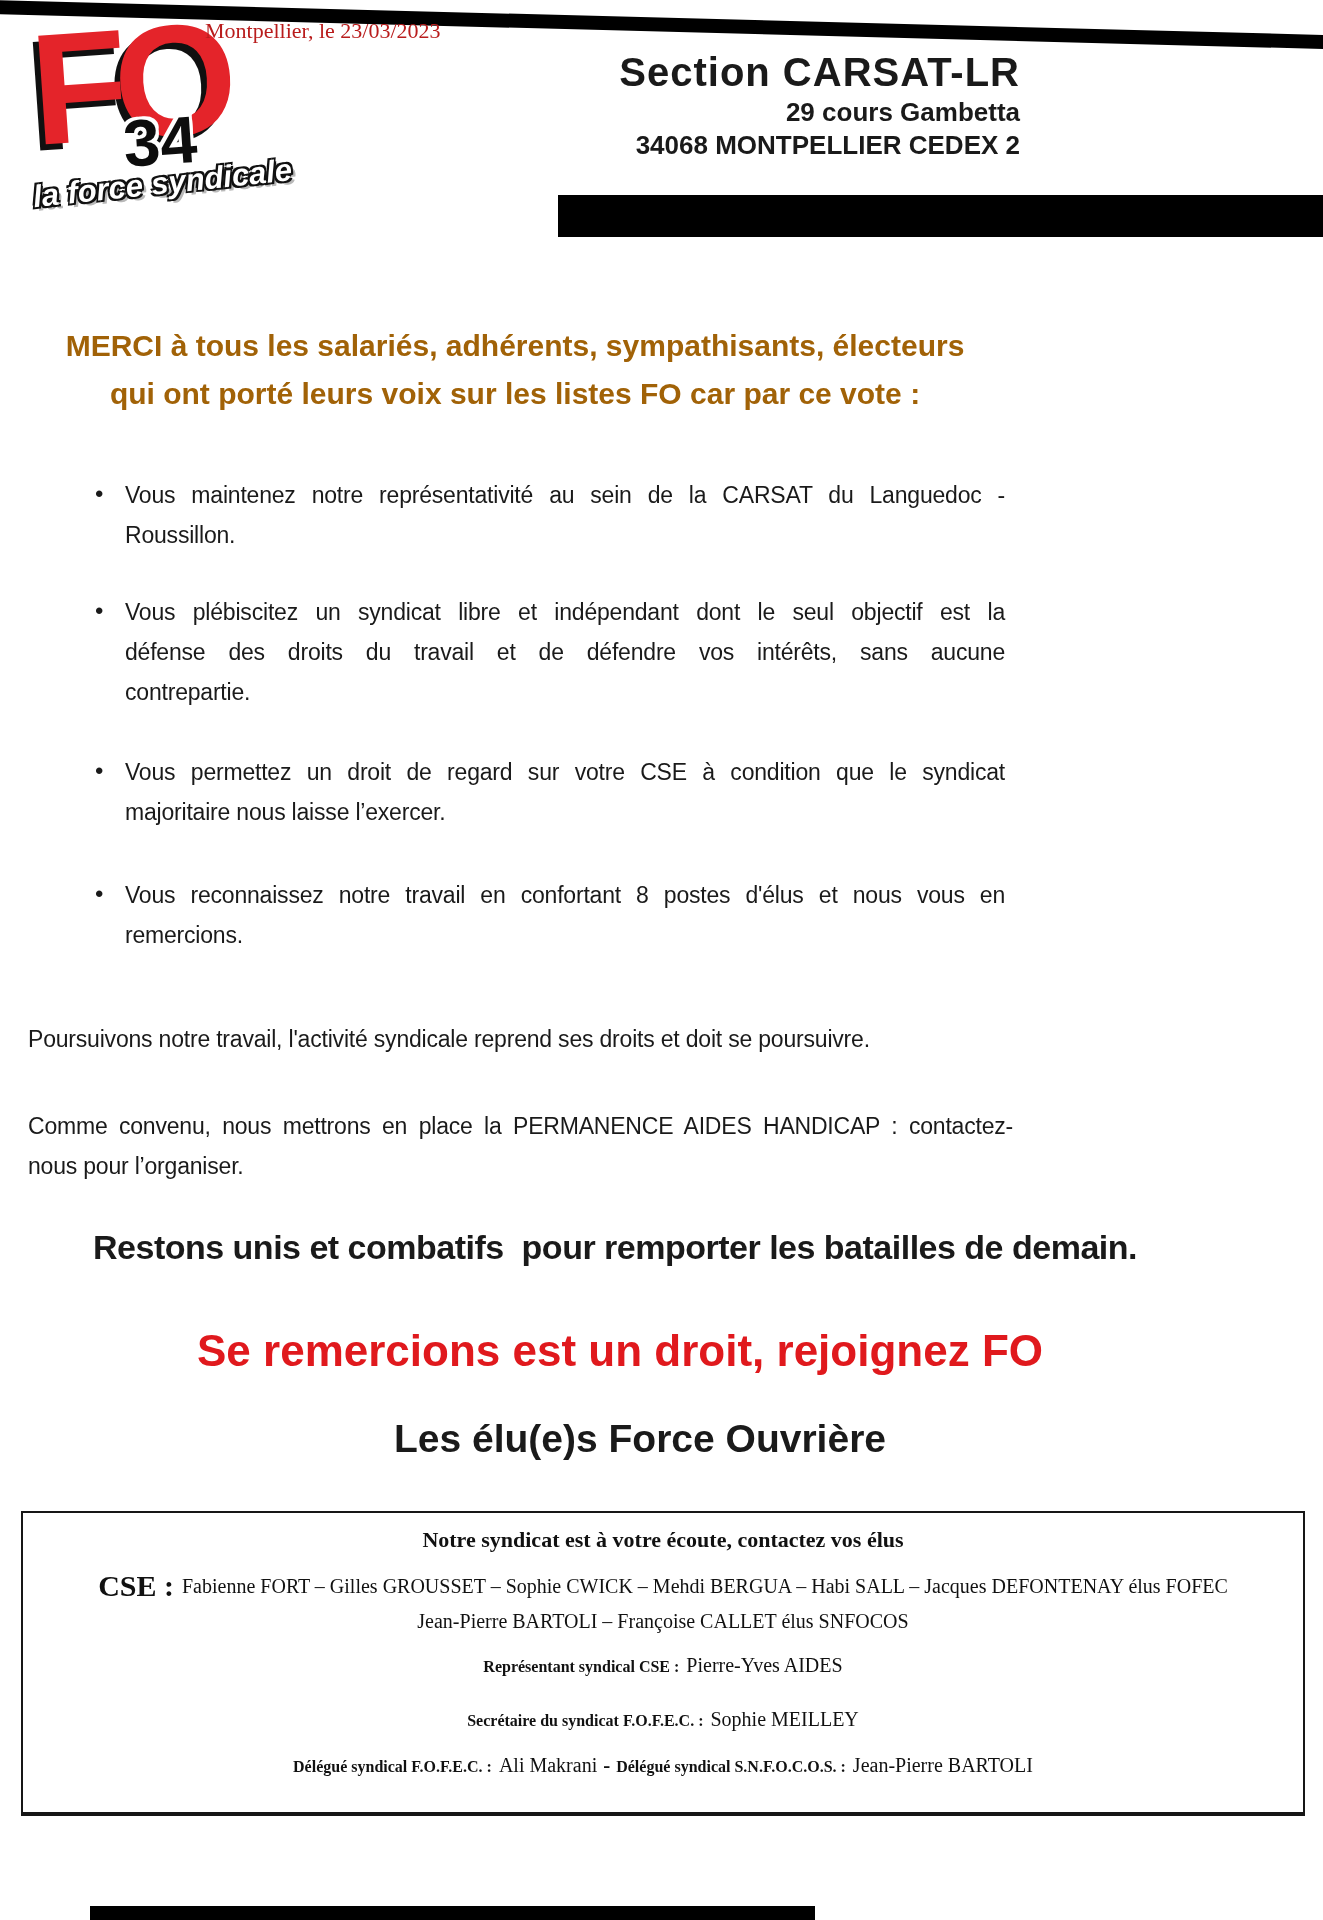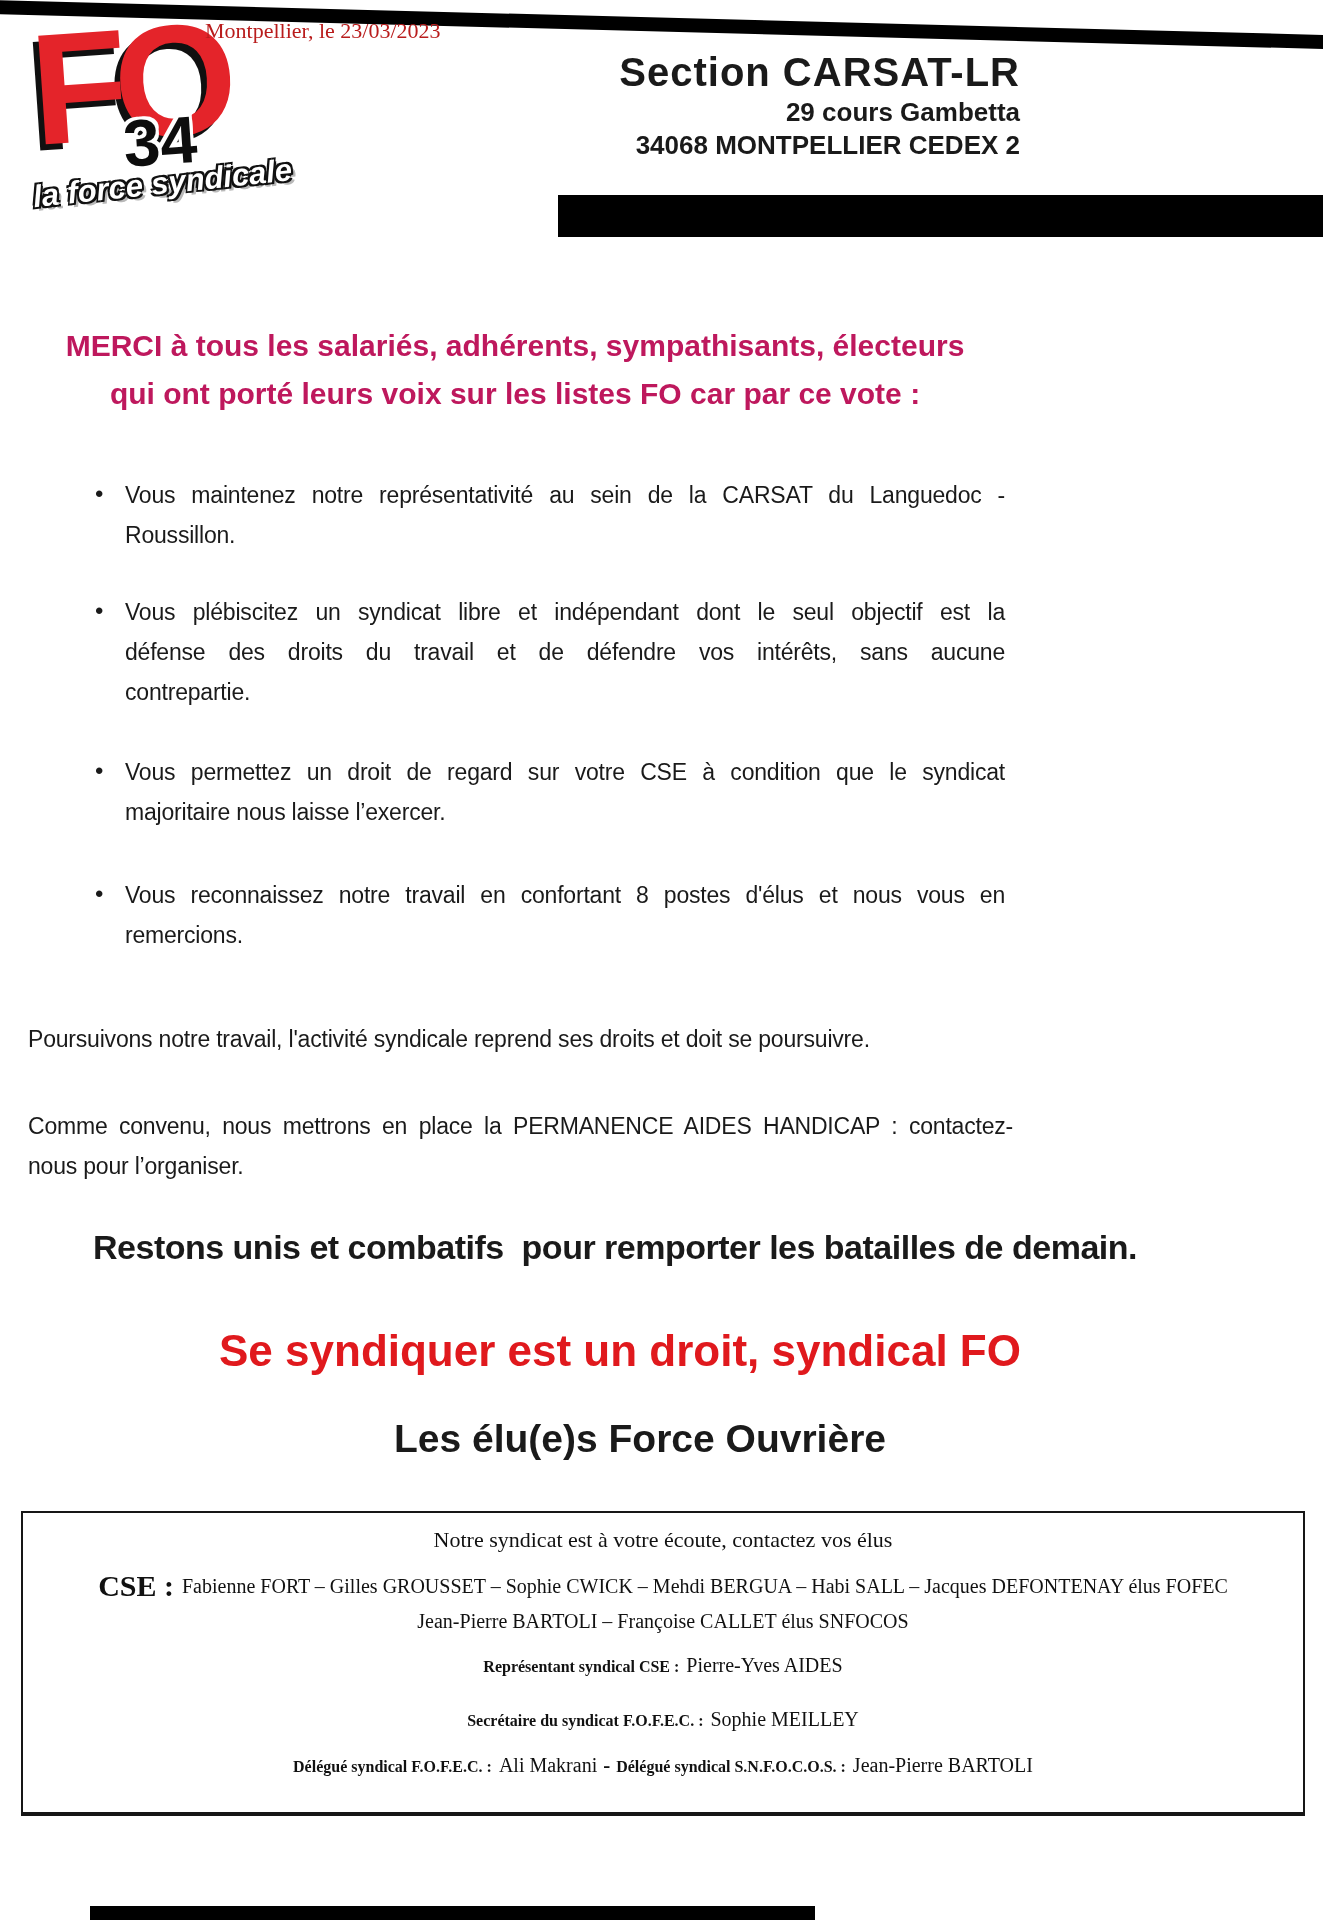--- a/index.html
+++ b/index.html
@@ -32,21 +32,21 @@
   }
   
   .date-line{
     position:absolute;left:205px;top:18px;font-family:"Liberation Serif",serif;
     font-size:22px;color:#b91c1c;white-space:nowrap;
   }
   .header-right{position:absolute;right:303px;top:48px;text-align:right;white-space:nowrap;}
   .header-org{font-size:40px;font-weight:700;letter-spacing:1px;line-height:48px;}
   .header-addr{font-size:26px;font-weight:700;line-height:33px;}
   
-  .red-heading{position:absolute;left:0;top:322px;width:1030px;text-align:center;color:#be185d;}
+  .red-heading{position:absolute;left:0;top:322px;width:1030px;text-align:center;color:#a16207;}
   .red-heading div{font-size:30px;font-weight:700;line-height:48px;white-space:nowrap;}
   
   .bullet{position:absolute;left:125px;width:880px;font-size:23px;letter-spacing:-0.2px;line-height:40px;}
   .bullet .dot{position:absolute;left:-30px;top:-1px;font-size:24px;}
   .jl{text-align:justify;text-align-last:justify;}
   .ll{text-align:left;}
   .b1{top:475px}.b2{top:592px}.b3{top:752px}.b4{top:875px}
   
   .para1{position:absolute;left:28px;top:1026px;font-size:23px;letter-spacing:-0.2px;white-space:nowrap;}
   .para2{position:absolute;left:28px;top:1106px;width:985px;font-size:23px;letter-spacing:-0.2px;line-height:40px;}
@@ -63,21 +63,21 @@
     position:absolute;left:0;top:1417px;width:1280px;text-align:center;
     font-size:39px;font-weight:700;white-space:nowrap;
   }
   
   .contact-box{
     position:absolute;left:21px;top:1511px;width:1284px;height:305px;
     border:2px solid #161616;border-bottom-width:4px;box-sizing:border-box;
     font-family:"Liberation Serif",serif;color:#111;
   }
   .box-row{position:absolute;left:0;width:100%;text-align:center;white-space:nowrap;}
-  .box-title{top:14px;font-size:22px;font-weight:400;}
+  .box-title{top:14px;font-size:22px;font-weight:700;}
   .cse-row1{top:56px;font-size:20px;}
   .cse-label{font-size:30px;font-weight:700;vertical-align:-3px;margin-right:8px;}
   .cse-row2{top:97px;font-size:20px;}
   .rep-row{top:141px;font-size:20px;}
   .sec-row{top:195px;font-size:20px;}
   .ds-row{top:240px;font-size:20px;}
   .blabel{font-size:16px;font-weight:700;}
   .bname{font-size:20px;font-weight:400;}
   .bsep{font-size:21px;font-weight:700;margin:0 6px;}
   .box-row .blabel{margin-right:7px;}
@@ -137,21 +137,21 @@
 
   <div class="para1">Poursuivons notre travail, l'activité syndicale reprend ses droits et doit se poursuivre.</div>
 
   <div class="para2">
     <div class="jl">Comme convenu, nous mettrons en place la PERMANENCE AIDES HANDICAP : contactez-</div>
     <div class="ll">nous pour l’organiser.</div>
   </div>
 
   <div class="slogan-bold">Restons unis et combatifs  pour remporter les batailles de demain.</div>
 
-  <div class="slogan-red">Se syndiquer est un droit, syndical FO</div>
+  <div class="slogan-red">Se remercions est un droit, rejoignez FO</div>
 
   <div class="elus-title">Les élu(e)s Force Ouvrière</div>
 
   <div class="contact-box">
     <div class="box-row box-title">Notre syndicat est à votre écoute, contactez vos élus</div>
 
     <div class="box-row cse-row1">
       <span class="cse-label">CSE :</span><span class="bname">Fabienne FORT – Gilles GROUSSET – Sophie CWICK – Mehdi BERGUA – Habi SALL – Jacques DEFONTENAY élus FOFEC</span>
     </div>
     <div class="box-row cse-row2">

